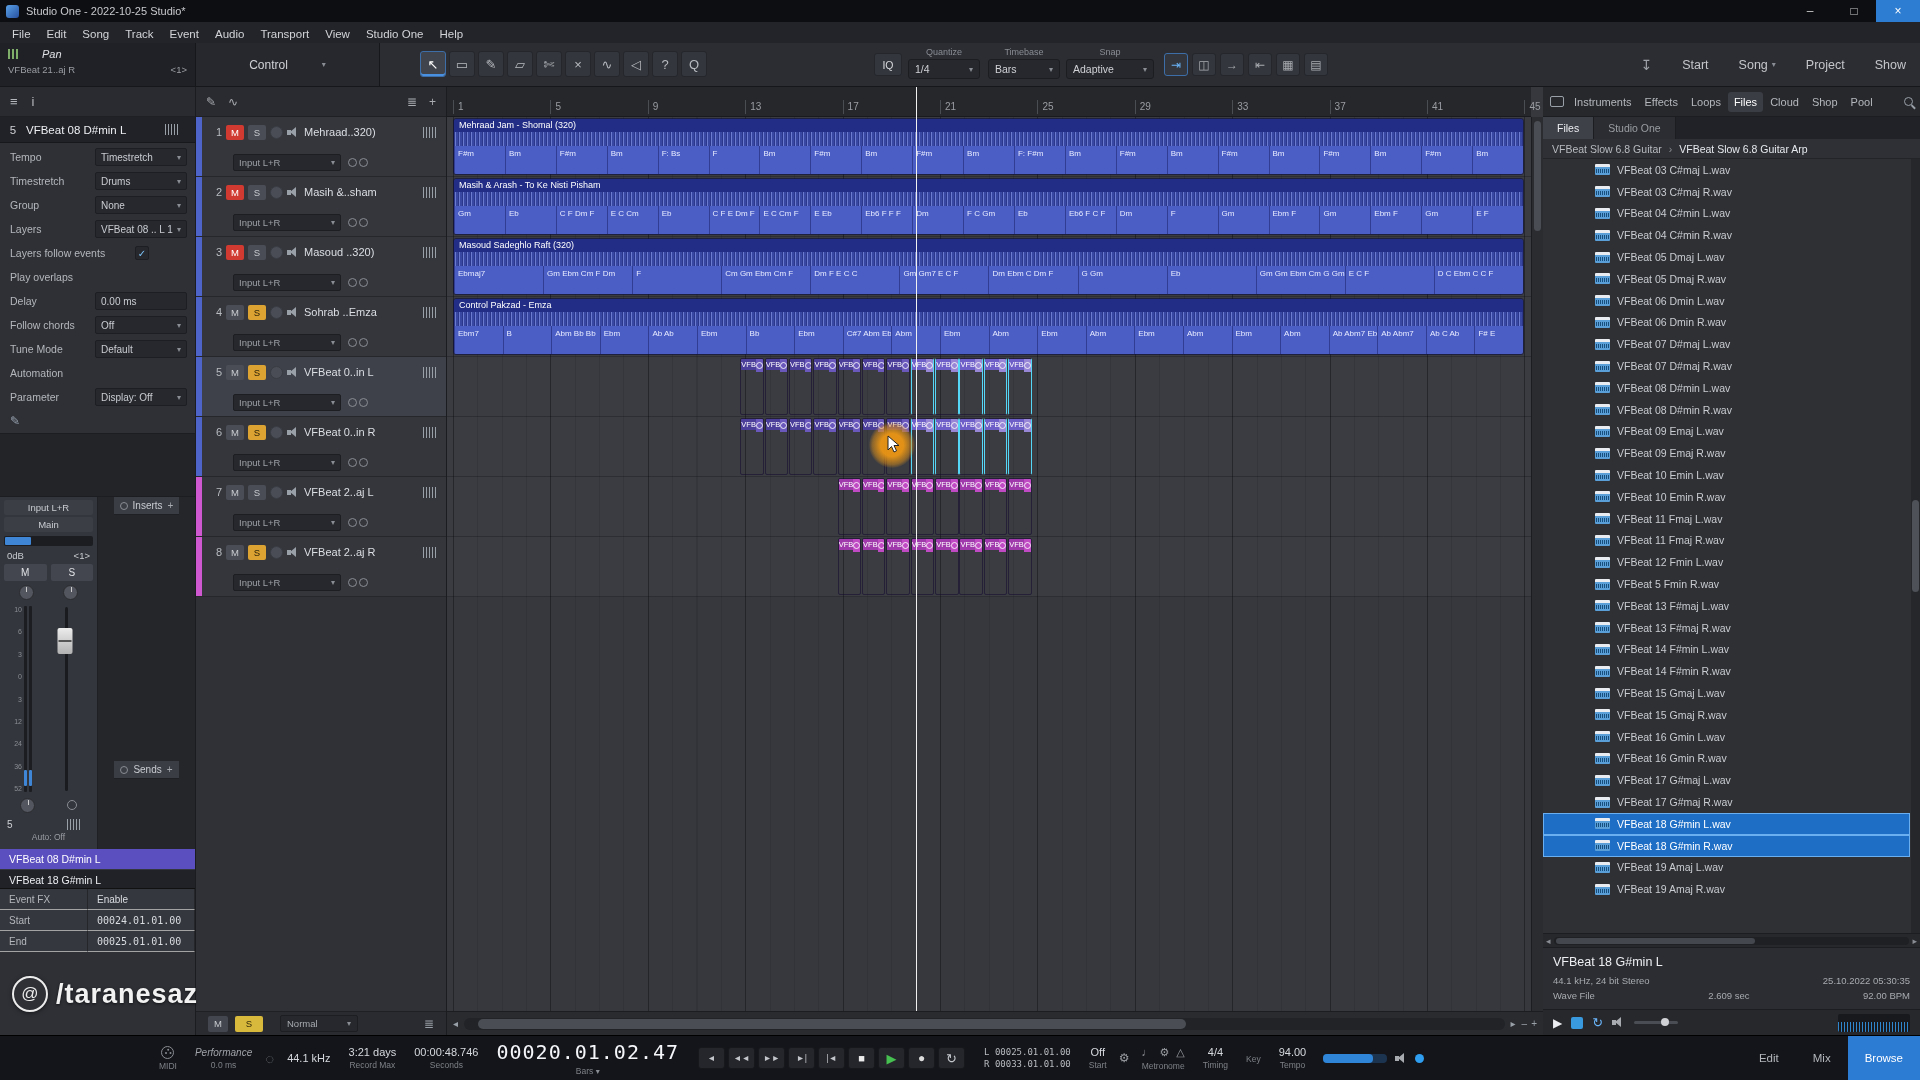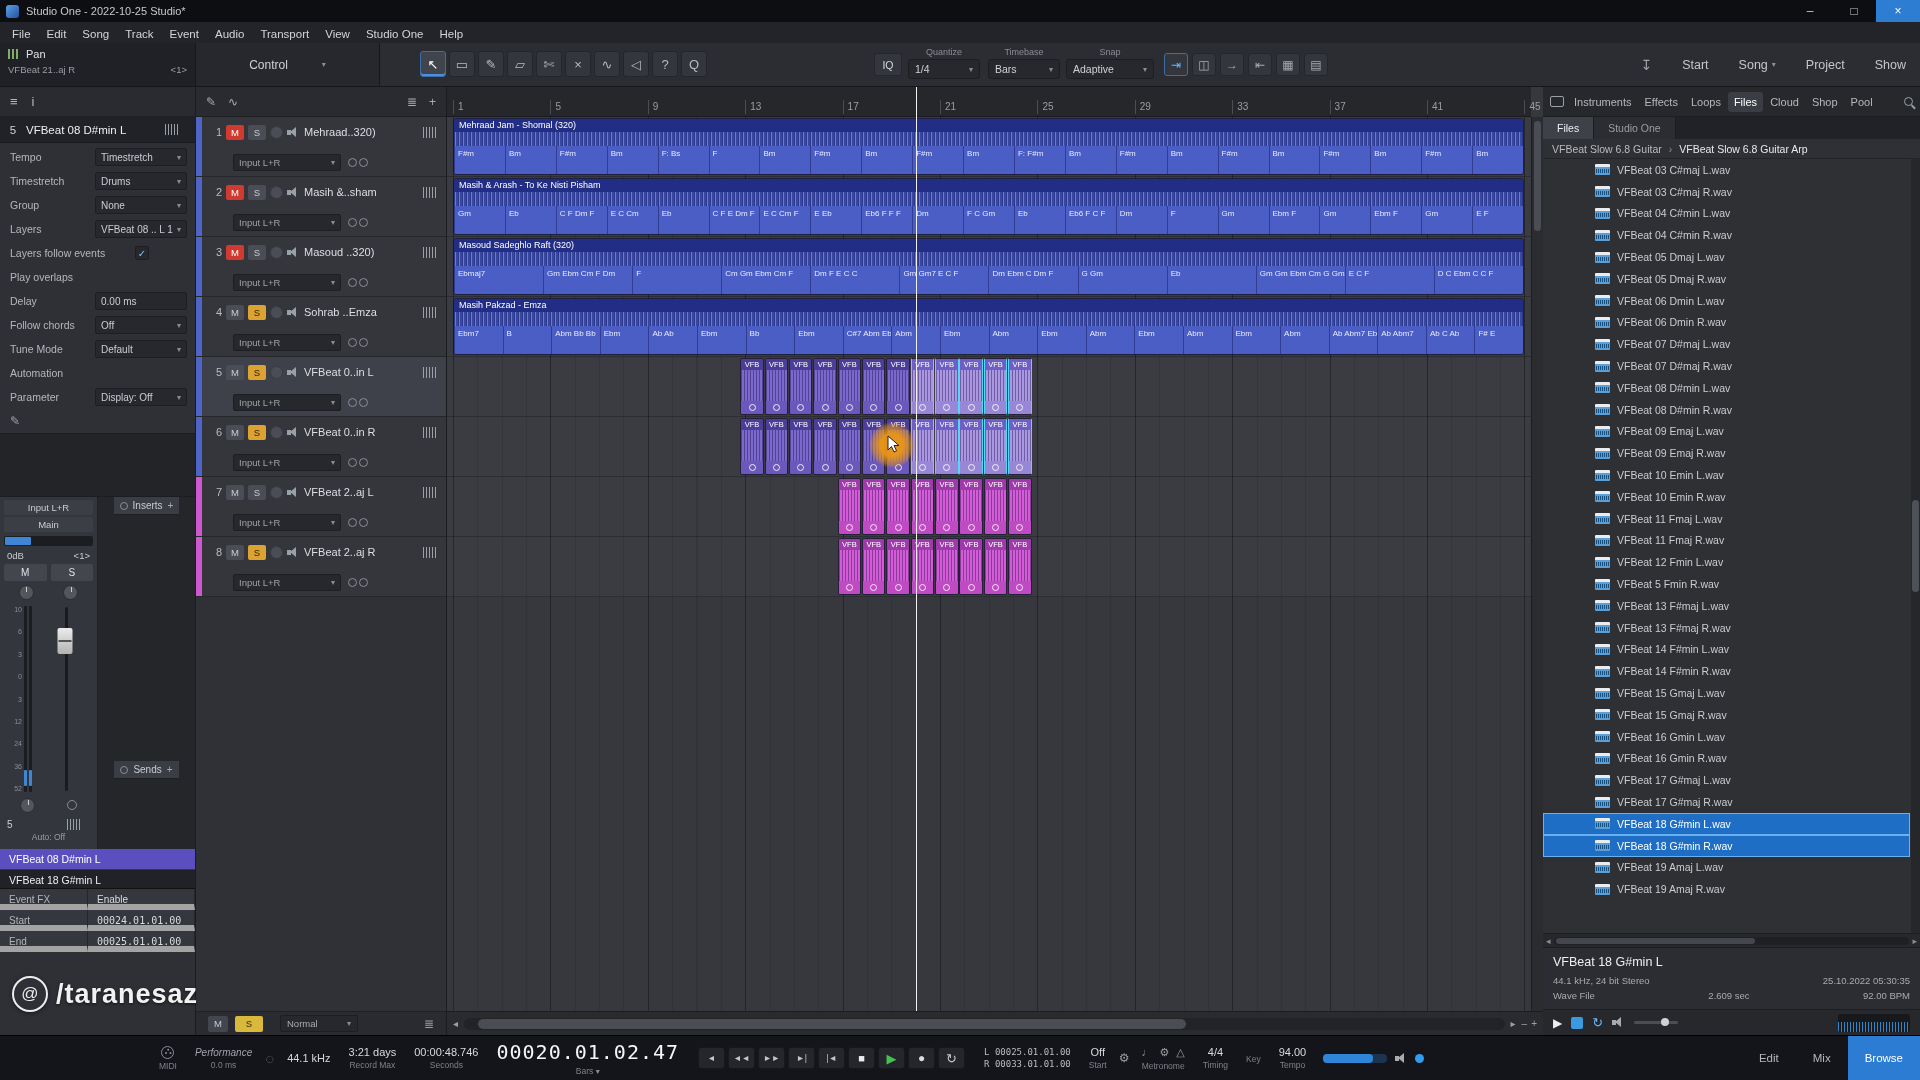--- a/index.html
+++ b/index.html
@@ -14,21 +14,21 @@
 .win-btn{width:44px;display:flex;align-items:center;justify-content:center;color:#c8c8c8;font-size:12px;}
 .win-btn.close{background:#2d7dd2;color:#fff;}
 
 
 .menubar{position:absolute;top:22px;left:0;right:0;height:21px;background:#222429;display:flex;align-items:flex-end;padding-left:4px;z-index:10;}
 .menu-item{font-size:11.5px;color:#d2d4d8;padding:3px 8px;}
 
 
 .toolbar{position:absolute;top:43px;left:0;right:0;height:44px;background:#2b2d33;border-bottom:1px solid #16171a;z-index:10;}
 .param-box{position:absolute;left:0;top:0;width:196px;height:43px;background:#1f2126;border-right:1px solid #16171a;padding:5px 8px 0 8px;}
-.pb-row1{display:flex;align-items:center;gap:6px;font-size:11px;color:#dfe1e5;}
+.pb-row1{display:flex;align-items:center;gap:22px;font-size:11px;color:#dfe1e5;font-style:italic;}
 .pb-meter{display:inline-block;width:12px;height:10px;background:repeating-linear-gradient(90deg,#7fae6a 0 2px,transparent 2px 4px);}
 .pb-row2{display:flex;justify-content:space-between;font-size:9.5px;color:#9a9da3;padding-top:4px;}
 .control-box{position:absolute;left:196px;top:0;width:184px;height:43px;background:#26282e;border-right:1px solid #16171a;display:flex;align-items:center;justify-content:center;gap:34px;font-size:12px;color:#cfd1d5;}
 .tools{position:absolute;left:420px;top:8px;display:flex;gap:3px;}
 .tool{width:26px;height:26px;background:#33363c;border:1px solid #24262b;border-radius:3px;color:#b8bbc0;font-size:13px;display:flex;align-items:center;justify-content:center;}
 .tool.active{background:#40444c;color:#fff;border-color:#3d6ea8;box-shadow:inset 0 -2px 0 #4a90e0;}
 .iq{position:absolute;left:874px;top:10px;width:28px;height:23px;background:#33363c;border:1px solid #24262b;border-radius:3px;color:#d6d8dc;font-size:10.5px;display:flex;align-items:center;justify-content:center;}
 .tb-group{position:absolute;top:4px;text-align:center;}
 .tb-group .lbl{font-size:9px;color:#8a8d93;}
 .tb-dd{margin-top:2px;height:20px;background:#26282e;border:1px solid #1b1d21;border-radius:3px;display:flex;align-items:center;justify-content:space-between;padding:0 6px;font-size:10.5px;color:#cfd1d5;}
@@ -83,21 +83,21 @@
 .ch-num-row{display:flex;justify-content:space-between;align-items:center;font-size:10px;color:#cfd1d5;padding:0 3px;height:16px;}
 .ch-auto{font-size:8.5px;color:#9a9da3;text-align:center;height:14px;}
 .ch-panels{flex:1;display:flex;flex-direction:column;background:#24262a;align-items:center;}
 .panel-head{height:18px;display:flex;align-items:center;gap:5px;padding:0 6px;background:#3a3d44;border-bottom:1px solid #1e2024;font-size:10px;color:#c9ccd1;}
 .ph-plus{margin-left:auto;color:#a8abb0;}
 .panel-body{flex:1;background:#232529;}
 .panel-body.sends{flex:0 0 70px;}
 .layer-bar{height:20px;background:#5b4fc0;color:#fff;font-size:10.5px;line-height:20px;padding-left:9px;white-space:nowrap;}
 .event-bar{height:20px;background:#202227;color:#eceef2;font-size:10.5px;line-height:20px;padding-left:9px;border-top:1px solid #34373d;border-bottom:1px solid #111;}
 .fx-grid{display:grid;grid-template-columns:88px 1fr;}
-.fx-grid>div{height:21px;line-height:21px;font-size:10px;color:#b4b7bc;padding-left:9px;background:#34373d;border-bottom:6px solid #a3a3a3;border-right:1px solid #24262a;}
+.fx-grid>div{height:21px;line-height:21px;font-size:10px;color:#b4b7bc;padding-left:9px;background:#34373d;border-bottom:1px solid #a3a3a3;border-right:1px solid #24262a;}
 .fx-grid>div.val{color:#d9dce1;}
 .mono{font-family:"DejaVu Sans Mono",monospace;font-size:9.5px;}
 
 
 .watermark{position:absolute;left:12px;top:976px;display:flex;align-items:center;gap:8px;z-index:60;color:#f2f2f2;}
 .wm-circle{width:36px;height:36px;border:2.5px solid #ececec;border-radius:50%;display:flex;align-items:center;justify-content:center;font-size:17px;color:#ececec;box-shadow:0 1px 4px rgba(0,0,0,.5);}
 .wm-text{font-size:27px;font-weight:bold;letter-spacing:1px;text-shadow:0 1px 3px rgba(0,0,0,.65);}
 
 
 .trackcol{position:absolute;left:196px;top:0;bottom:0;width:251px;background:#2f3136;border-right:1px solid #1b1c20;}
@@ -132,21 +132,21 @@
 .ruler{position:absolute;top:0;left:0;right:12px;height:30px;background:#25272b;border-bottom:1px solid #191a1d;}
 .rmark{position:absolute;bottom:2px;font-size:10px;color:#9a9da2;border-left:1px solid #4a4d52;padding-left:4px;height:14px;line-height:14px;}
 .lanes{position:absolute;top:30px;left:0;right:12px;bottom:24px;background-color:#3a3c42;background-image:repeating-linear-gradient(90deg,rgba(0,0,0,.28) 0 1px,transparent 1px 97.4px),repeating-linear-gradient(90deg,rgba(0,0,0,.10) 0 1px,transparent 1px 24.35px);background-position:6px 0,6px 0;}
 .lane{height:60px;border-bottom:1px solid rgba(0,0,0,.22);position:relative;}
 .lane-rest{height:calc(100% - 480px);background:rgba(0,0,0,.05);}
 .clip-song{position:absolute;left:6px;top:1px;height:57px;width:1071px;border-radius:3px;overflow:hidden;border:1px solid rgba(10,14,60,.6);display:flex;flex-direction:column;z-index:2;}
 .cs-head{height:13px;background:#222e85;color:#fff;font-size:9px;line-height:13px;padding-left:5px;white-space:nowrap;flex:none;}
 .cs-wave{flex:1;background-color:#5064c8;background-image:repeating-linear-gradient(90deg,rgba(12,18,90,.55) 0 1px,rgba(255,255,255,.15) 1px 2px,rgba(12,18,90,.35) 2px 4px);}
 .cs-chords{height:28px;background:#4b5ec6;display:flex;overflow:hidden;flex:none;}
 .chord{flex:1 1 0;min-width:0;border-left:1px solid rgba(8,12,70,.4);font-size:8px;color:#e8ecff;line-height:16px;padding-left:3px;white-space:nowrap;overflow:hidden;}
-.clip-loop{position:absolute;top:1px;height:57px;width:23.4px;border:1px solid rgba(20,8,50,.55);border-radius:2px;overflow:hidden;display:flex;flex-direction:column;z-index:2;}
+.clip-loop{position:absolute;top:1px;height:57px;width:23.4px;border:1px solid rgba(20,8,50,.55);border-radius:2px;overflow:hidden;display:flex;flex-direction:row;z-index:2;}
 .cl-head{height:11px;font-size:7.5px;color:#fff;line-height:11px;text-align:center;flex:none;}
 .cl-body{flex:1;background-image:repeating-linear-gradient(90deg,rgba(25,8,60,.4) 0 1px,transparent 1px 3px);}
 .cl-foot{height:13px;display:flex;align-items:center;justify-content:center;flex:none;}
 .cl-o{width:7px;height:7px;border:1px solid rgba(255,255,255,.85);border-radius:50%;}
 .clip-loop.purple .cl-head{background:#4b3d9a;}
 .clip-loop.purple .cl-body{background-color:#7b69ce;}
 .clip-loop.purple .cl-foot{background:#6a58bc;}
 .clip-loop.purple.sel{border-left:1px solid #55d8f8;border-right:1px solid #55d8f8;}
 .clip-loop.purple.sel .cl-head{background:#6e5ec8;}
 .clip-loop.purple.sel .cl-body{background-color:#a997e4;}
@@ -766,21 +766,21 @@
               <span class="chord">G Gm</span>
               <span class="chord">Eb</span>
               <span class="chord">Gm Gm Ebm Cm G Gm</span>
               <span class="chord">E C F</span>
               <span class="chord">D C Ebm C C F</span>
             </div>
           </div>
         </div>
         <div class="lane">
           <div class="clip-song">
-            <div class="cs-head">Masih Pakzad - Emza</div>
+            <div class="cs-head">Control Pakzad - Emza</div>
             <div class="cs-wave"></div>
             <div class="cs-chords">
               <span class="chord">Ebm7</span>
               <span class="chord">B</span>
               <span class="chord">Abm Bb Bb</span>
               <span class="chord">Ebm</span>
               <span class="chord">Ab Ab</span>
               <span class="chord">Ebm</span>
               <span class="chord">Bb</span>
               <span class="chord">Ebm</span>

